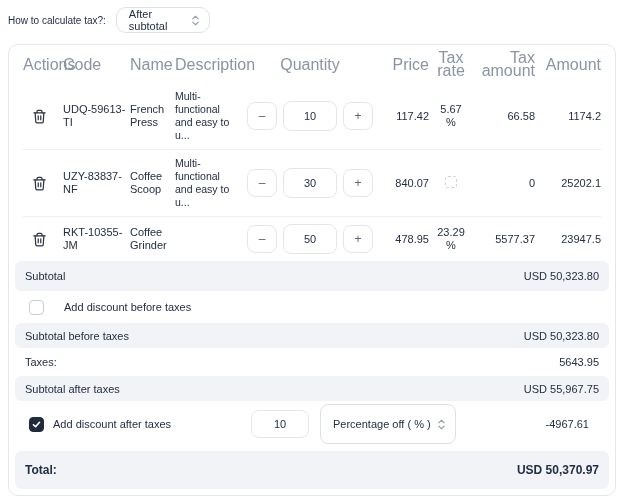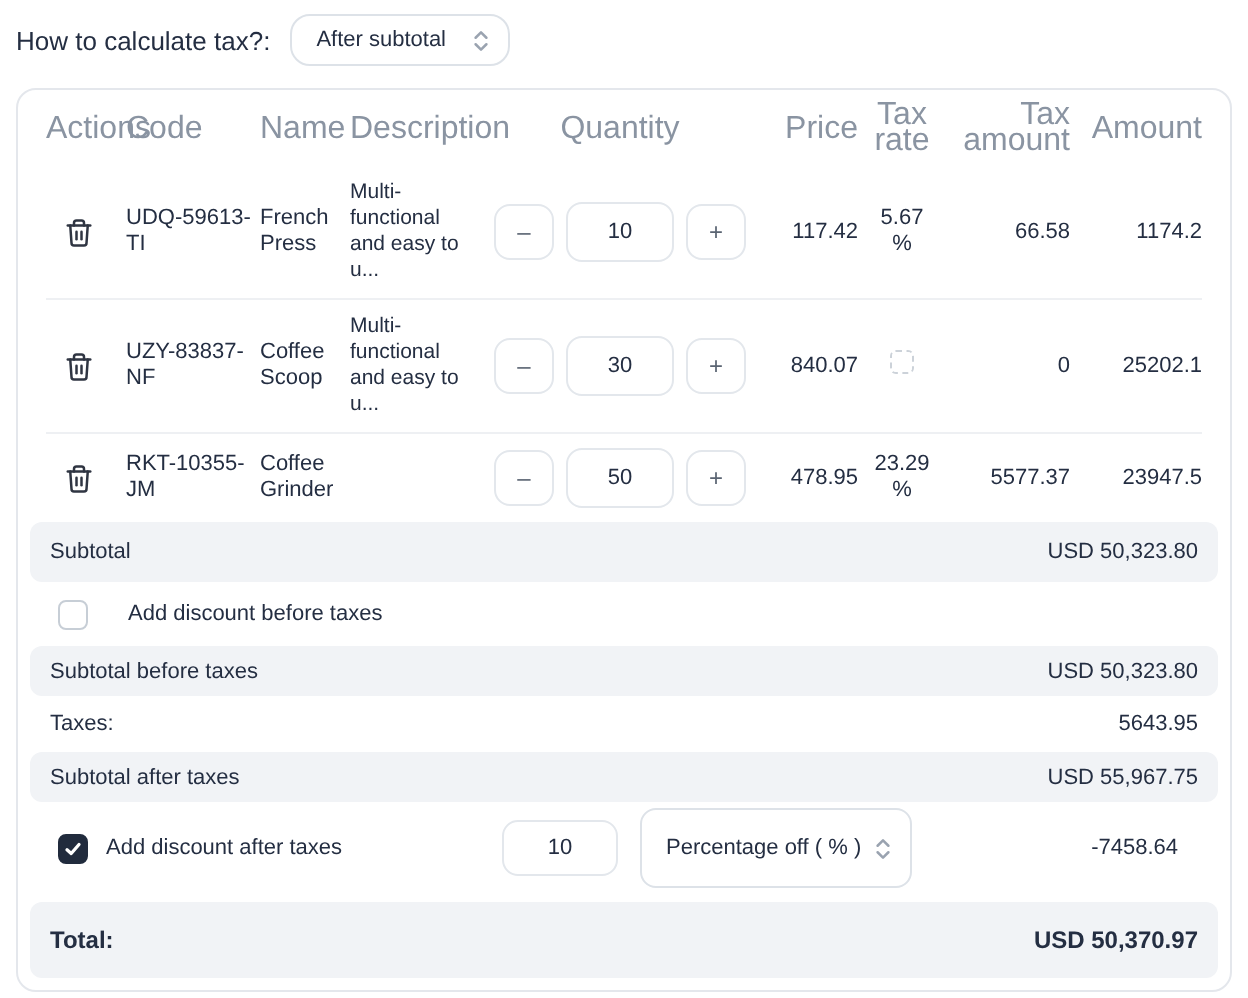--- a/index.html
+++ b/index.html
@@ -6,27 +6,27 @@
   html,body { width:624px; height:499px; background:#ffffff; overflow:hidden; }
   body {
     font-family:"Liberation Sans", sans-serif;
     color:#242e42;
     padding:6px 8px;
     font-size:11px;
   }
 
   
   .topbar { display:flex; align-items:center; gap:10px; height:28px; margin-bottom:10px; }
-  .topbar-label { font-size:13px; color:#242e42; }
+  .topbar-label { font-size:10px; color:#242e42; }
   .select {
     display:flex; align-items:center; justify-content:space-between;
     background:#fff; border:1px solid #dde2e8; border-radius:10px;
     height:26px; padding:0 9px 0 12px; cursor:pointer; color:#242e42;
   }
-  .select-tax { width:110px; }
+  .select-tax { width:94px; }
   .stepper-icon { display:flex; color:#9aa3b0; }
 
   
   .container {
     width:608px; border:1px solid #e4e7ec; border-radius:10px;
     background:#fff; padding-bottom:6px;
   }
   .table-wrap { padding:0 14px; }
 
   .thead, .trow {
@@ -249,20 +249,20 @@
     <input class="discount-input" value="10" style="">
     <div class="select select-discount">
       <span>Percentage off ( % )</span>
       <span class="stepper-icon">
         <svg width="9" height="13" viewBox="0 0 10 14" fill="none" stroke="currentColor" stroke-width="1.4" stroke-linecap="round" stroke-linejoin="round">
             <path d="M2 5.2 5 2.2l3 3"></path>
             <path d="M2 8.8l3 3 3-3"></path>
           </svg>
       </span>
     </div>
-    <span class="after-value">-7458.64</span>
+    <span class="after-value">-4967.61</span>
   </div>
 
   <div class="band band-total">
     <span>Total:</span>
     <span>USD 50,370.97</span>
   </div>
 </div>
 
 </body></html>

